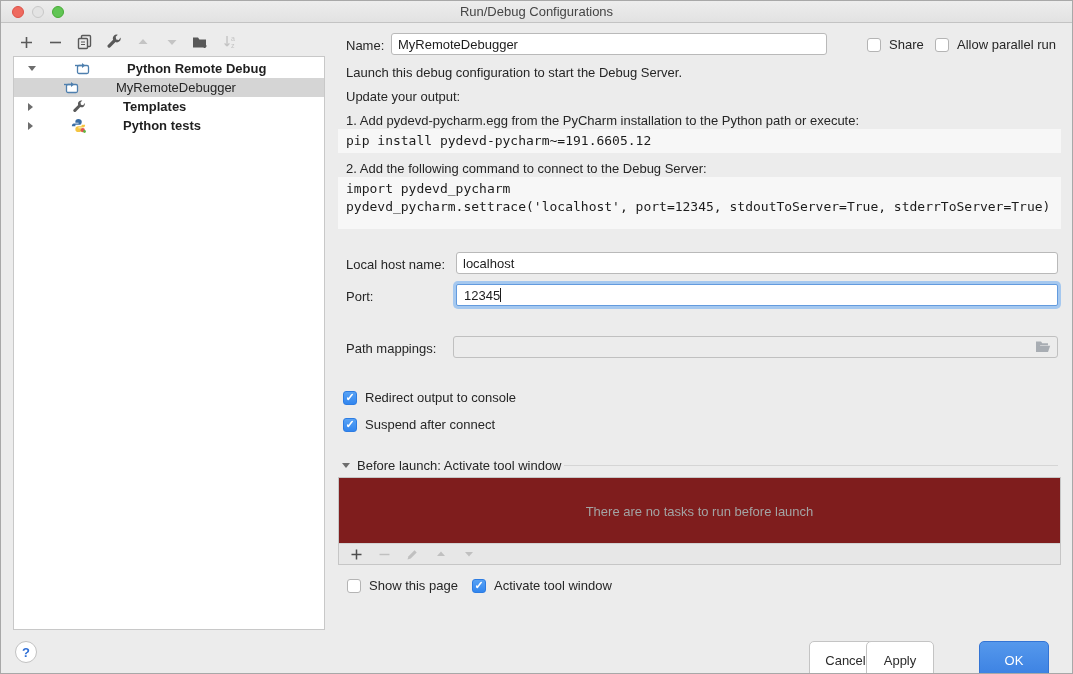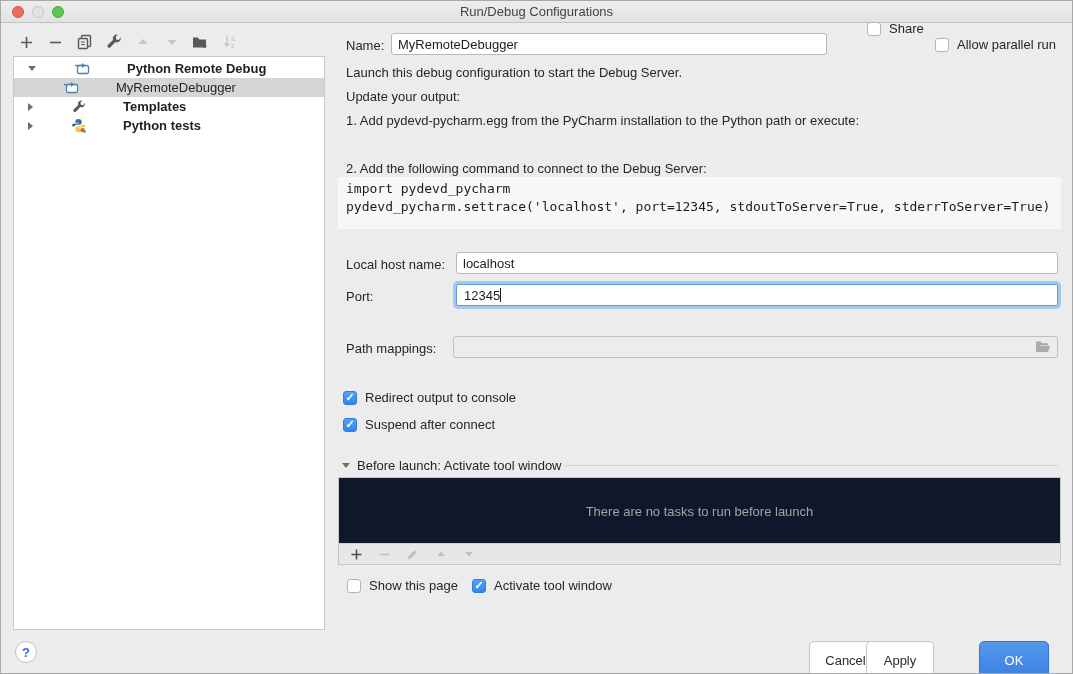--- a/index.html
+++ b/index.html
@@ -46,21 +46,21 @@
 
   .checkbox { width:14px; height:14px; border:1px solid #b4b4b4; border-radius:3px; background:#ffffff;
     display:inline-flex; align-items:center; justify-content:center; flex:none; }
   .checkbox.checked { background:linear-gradient(#58a2f4,#3286ef); border:1px solid #2d7ce2; }
   .checkbox.checked::after { content:"✓"; color:#ffffff; font-size:11px; font-weight:bold; line-height:1; }
   .cbrow { position:absolute; display:flex; align-items:center; gap:8px; }
 
   .bl-header { position:absolute; left:341px; top:457px; display:flex; align-items:center; }
   .bl-line { position:absolute; top:464px; left:563px; width:494px; height:1px; background:#d5d5d5; }
 
-  .task-box { position:absolute; left:337px; top:476px; width:723px; height:88px; border:1px solid #c6c6c6; background:#0f172a; }
+  .task-box { position:absolute; left:337px; top:476px; width:723px; height:88px; border:1px solid #c6c6c6; background:#7f1d1d; }
   .task-empty { position:absolute; top:0; left:0; right:0; height:66px; display:flex; align-items:center; justify-content:center; color:#a3a3a3; }
   .task-strip { position:absolute; left:0; right:0; bottom:0; height:21px; background:#e7e7e7; border-top:1px solid #d2d2d2;
     display:flex; align-items:center; gap:11px; padding-left:9px; }
 
   
   .help-btn { position:absolute; left:14px; top:640px; width:22px; height:22px; border-radius:50%;
     background:#ffffff; border:1px solid #c2c2c2; display:flex; align-items:center; justify-content:center;
     color:#2f6fd6; font-weight:bold; font-size:13px; }
   .btn { position:absolute; top:640px; height:38px; border-radius:5px; background:#ffffff; border:1px solid #c4c4c4;
     display:flex; align-items:center; justify-content:center; font-size:13px; color:#2b2b2b; }
@@ -171,32 +171,33 @@
             <circle cx="11" cy="11.4" r="2" fill="#e05552"></circle>
             <circle cx="12.6" cy="12.6" r="1.3" fill="#60b543"></circle>
           </svg>
       </span>
       <span class="label bold">Python tests</span>
     </div>
   </div>
 
   <span class="lbl" style="left:337px; top:37px;">Name:</span>
   <input class="tfield" style="left: 390px; top: 32px; width: 436px;" value="MyRemoteDebugger">
-  <div class="cbrow" style="left:866px; top:20px;text-align:right;">
+  <div class="cbrow" style="left:866px; top:36px;text-align:right;">
     <span class="checkbox"></span>
     <span>Share</span>
   </div>
   <div class="cbrow" style="left:934px; top:36px;">
     <span class="checkbox"></span>
     <span>Allow parallel run</span>
   </div>
 
   <span class="lbl" style="left:337px; top:64px;">Launch this debug configuration to start the Debug Server.</span>
   <span class="lbl" style="left:337px; top:88px;">Update your output:</span>
   <span class="lbl" style="left:337px; top:112px;">1. Add pydevd-pycharm.egg from the PyCharm installation to the Python path or execute:</span>
+  <div class="codeband" style="top:128px; height:24px;">pip install pydevd-pycharm~=191.6605.12</div>
   <span class="lbl" style="left:337px; top:160px;">2. Add the following command to connect to the Debug Server:</span>
   <div class="codeband" style="top:176px; height:52px;"><span>import pydevd_pycharm</span>
 <span>pydevd_pycharm.settrace('localhost', port=12345, stdoutToServer=True, stderrToServer=True)</span></div>
 
   <span class="lbl" style="left:337px; top:256px;">Local host name:</span>
   <input class="tfield" style="left: 455px; top: 251px; width: 602px;" value="localhost">
   <span class="lbl" style="left:337px; top:288px;">Port:</span>
   <div class="tfield focused" style="left:455px; top:283px; width:602px;"></div>
   <span class="port-text"><span>12345</span><span class="caret"></span></span>
 

